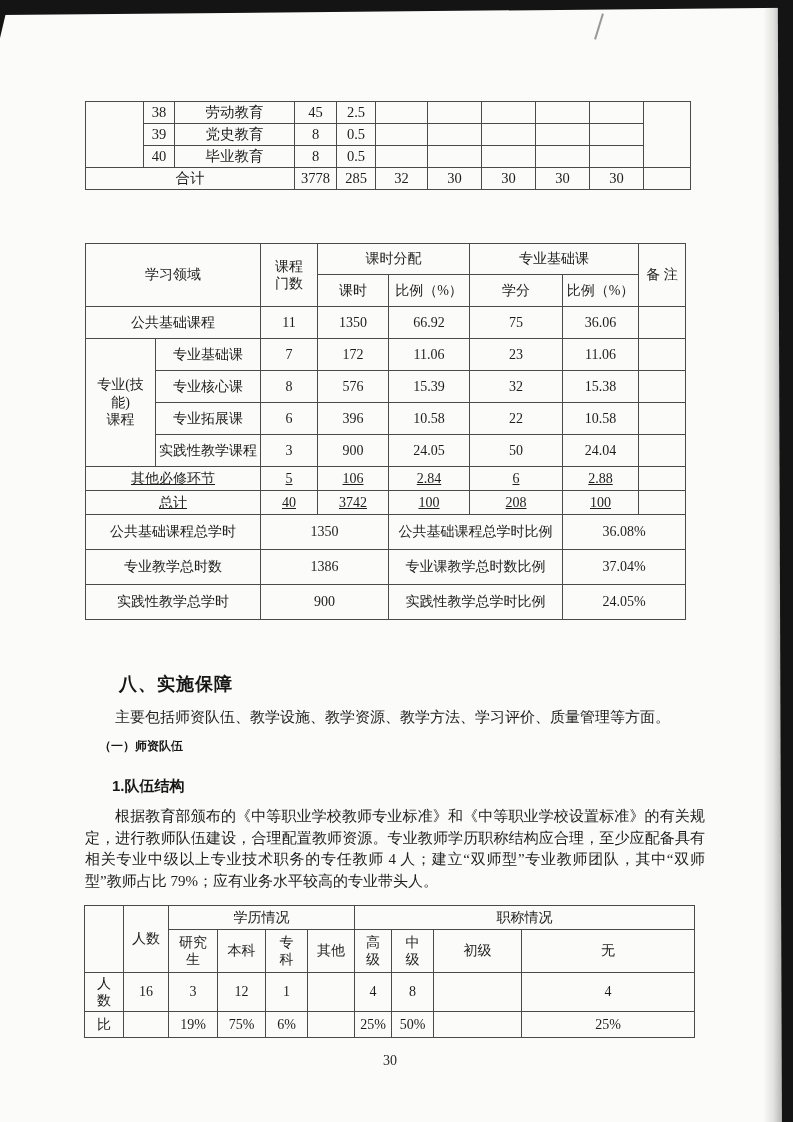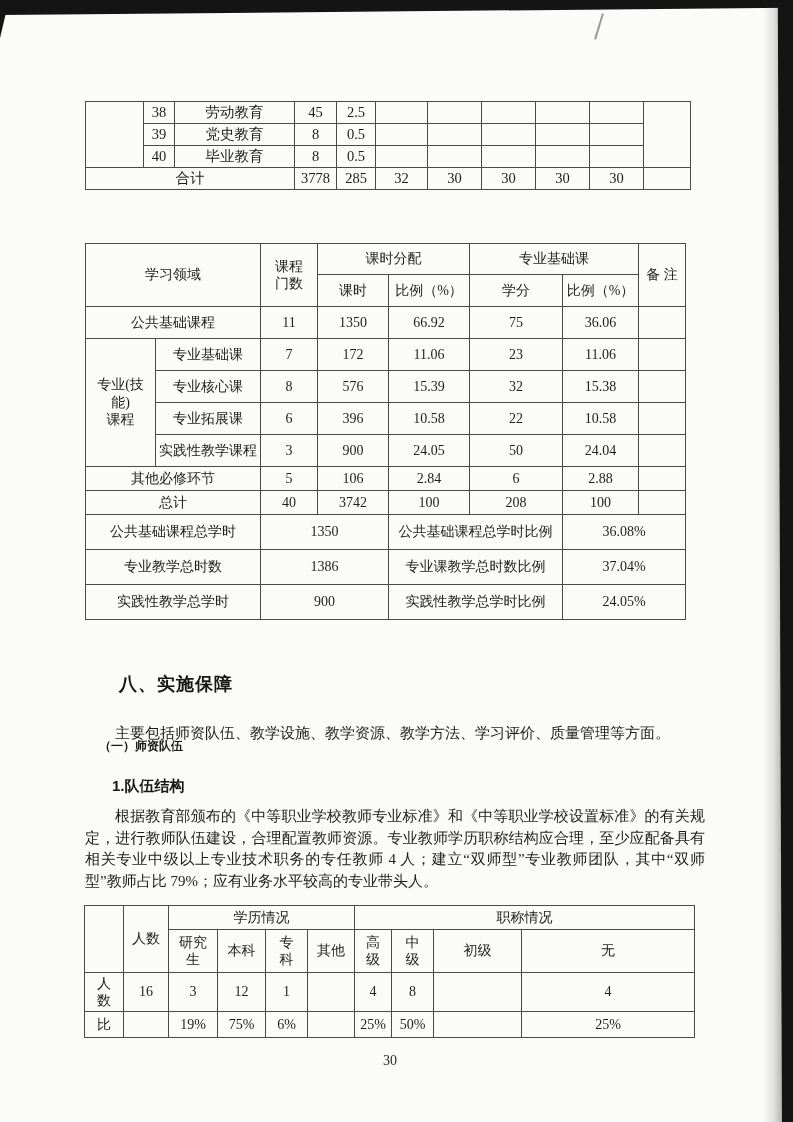--- a/index.html
+++ b/index.html
@@ -22,28 +22,28 @@
   
   table{border-collapse:collapse;table-layout:fixed;position:absolute;
     font-family:"Liberation Serif","DejaVu Serif",serif;}
   td,th{border:1px solid #4a4a4a;text-align:center;vertical-align:middle;
     font-weight:normal;padding:0 2px;overflow:hidden;}
   .wrap2{white-space:pre-line;line-height:1.25;}
   #course-table{left:85px;top:101px;width:605px;font-size:14.5px;}
   #course-table td{height:21px;}
   #structure-table{left:85px;top:243px;width:600px;font-size:14px;}
   #faculty-table{left:84px;top:905px;width:610px;font-size:14px;}
-  .rh32{height:31px;} .rh33{height:32px;} .rh30{height:24px;} .rh36{height:35px;}
+  .rh32{height:31px;} .rh33{height:32px;} .rh30{height:24px;text-decoration:underline;} .rh36{height:35px;}
   .fh25{height:24px;} .fh44{height:43px;margin-left:28px;} .fh40{height:39px;} .fh27{height:26px;}
   
   .heading-sans{position:absolute;font-family:"Liberation Sans","DejaVu Sans",sans-serif;
     font-weight:bold;color:#161616;}
   #sec-heading{left:119px;top:672px;font-size:18px;letter-spacing:1px;}
   #sec-intro{position:absolute;left:85px;top:707px;width:624px;font-size:15px;
-    text-indent:2em;line-height:21px;margin-top:16px;}
+    text-indent:2em;line-height:21px;}
   #sub-heading{left:99px;top:738px;font-size:12px;}
   #item-heading{left:112px;top:777px;font-size:15px;}
   #body-para{position:absolute;left:85px;top:806px;width:620px;font-size:15px;
     text-indent:2em;line-height:21.5px;text-align:justify;}
   #page-num{position:absolute;left:0;top:1053px;width:780px;text-align:center;
     font-size:14px;color:#2a2a2a;}
 </style>
 </head>
 <body>
 

